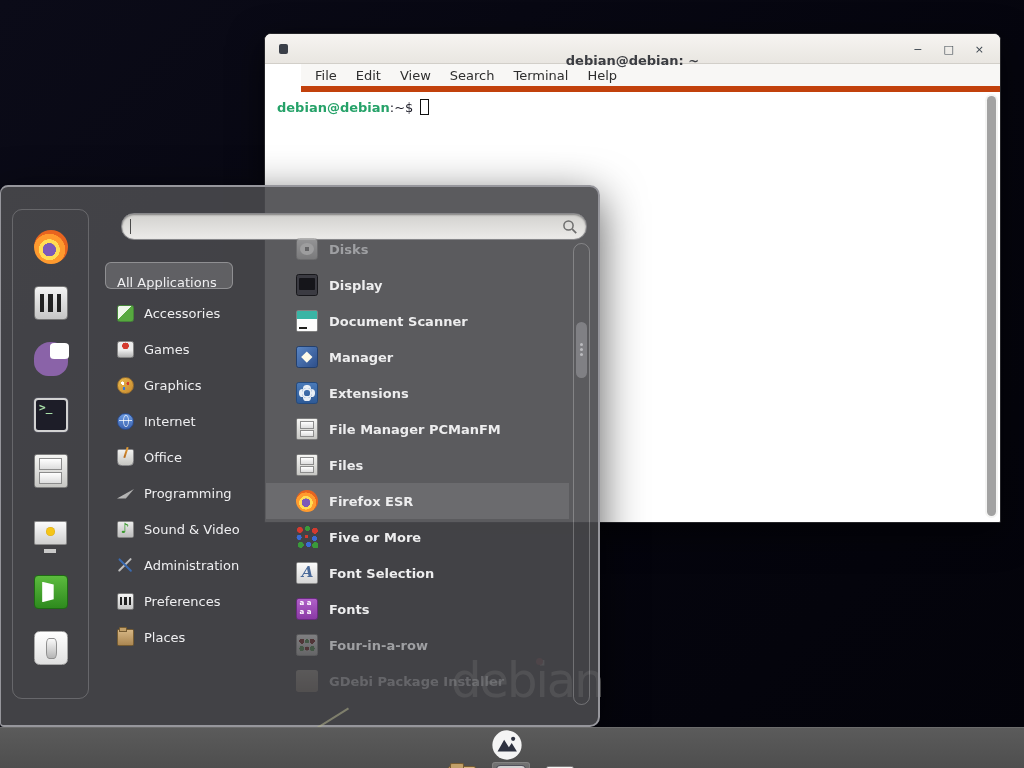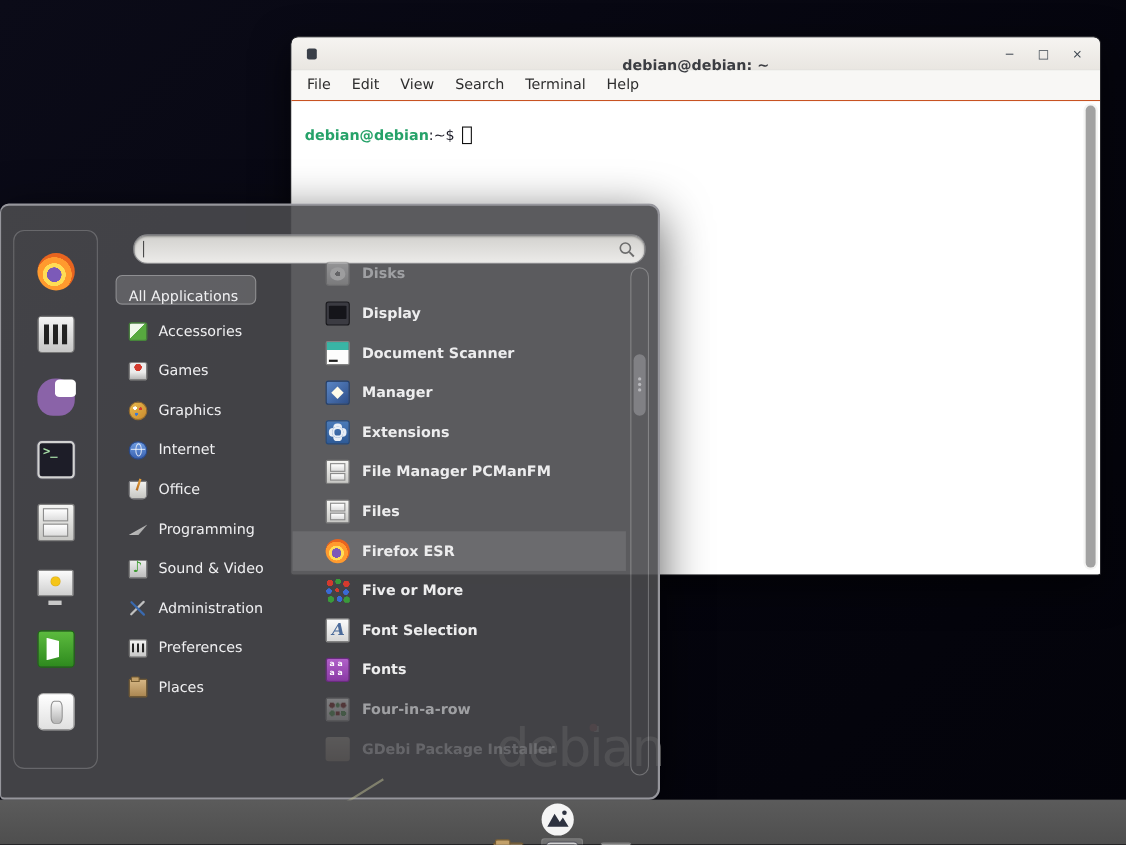--- a/index.html
+++ b/index.html
@@ -18,25 +18,25 @@
             border:1px solid #26262a;border-radius:7px 7px 2px 2px;
             box-shadow:0 10px 34px rgba(0,0,0,.6);background:#fff;}
   .titlebar{position:relative;height:30px;background:linear-gradient(#f6f4f1,#e9e6e1);
             border-bottom:1px solid #d2cfc9;border-radius:6px 6px 0 0;
             display:flex;align-items:center;}
   .win-ico{position:absolute;left:14px;top:10px;width:9px;height:10px;background:#3a3f48;
            border-radius:2px;}
   .title{flex:1;text-align:center;font-size:13px;font-weight:bold;color:#3b3d42;margin-top:24px;}
   .controls{position:absolute;right:16px;top:0;height:30px;display:flex;align-items:center;gap:21px;}
   .wc{border:0;background:none;padding:0;font-size:11px;color:#3e4750;line-height:1;cursor:default;}
-  .menubar{height:28px;background:#f8f7f5;border-bottom:1px solid #c2410c;
-           display:flex;align-items:center;gap:19px;padding-left:14px;}
+  .menubar{height:28px;background:#f8f7f5;border-bottom:6px solid #c2410c;
+           display:flex;align-items:center;gap:19px;padding-left:14px;margin-left:36px;}
   .mitem{font-size:13px;color:#2e2e2e;}
   .term-body{position:relative;height:430px;background:#fff;border-radius:0 0 2px 2px;}
-  .prompt{position:absolute;left:12px;top:23px;font:13px "DejaVu Sans Mono","Liberation Mono",monospace;
+  .prompt{position:absolute;left:12px;top:7px;font:13px "DejaVu Sans Mono","Liberation Mono",monospace;
           display:flex;align-items:center;text-align:center;}
   .p-user{color:#26a269;font-weight:bold;}
   .p-rest{color:#1c1c28;}
   .cursor{display:inline-block;width:9px;height:16px;border:1px solid #111;margin-left:7px;}
   .term-scroll{position:absolute;right:2px;top:2px;width:13px;height:424px;background:#f4f4f3;
                border-radius:7px;}
   .term-thumb{position:absolute;left:2px;top:2px;width:9px;height:420px;background:#a2a2a2;
               border-radius:5px;}
 
   
@@ -54,21 +54,21 @@
             border:1px solid rgba(255,255,255,.20);display:flex;flex-direction:column;
             align-items:center;padding:20px 0 30px;}
   .favgroup{display:flex;flex-direction:column;gap:19px;align-items:center;}
   .favgroup.session{margin-top:auto;}
   .fav{border:0;background:none;padding:0;cursor:default;}
   .favgroup .ic{width:34px;height:34px;}
 
   .cats{position:absolute;left:104px;top:58px;width:160px;display:flex;flex-direction:column;}
   .cat-item{display:flex;align-items:center;gap:10px;height:36px;padding-left:12px;color:#efeff1;}
   .cat-item .label{font-size:13px;white-space:nowrap;}
-  .cat-item.selected{height:27px;margin:5px 0 6px;align-self:flex-start;padding:13px 15px 0 11px;
+  .cat-item.selected{height:27px;margin:17px 0 6px;align-self:flex-start;padding:13px 15px 0 11px;
         background:rgba(255,255,255,.16);border:1px solid rgba(255,255,255,.30);
         border-radius:6px;}
   .cats .ic{width:17px;height:17px;}
   .no-icon{visibility:hidden;}
 
   .apps{position:absolute;left:265px;top:44px;width:303px;display:flex;flex-direction:column;}
   .app-row{display:flex;align-items:center;gap:11px;height:36px;padding-left:30px;color:#ededee;font-weight:bold;}
   .app-row .label{font-size:13px;white-space:nowrap;}
   .app-row.hover{background:rgba(255,255,255,.10);}
   .app-row.disabled .label{color:#9fa0a3;}

